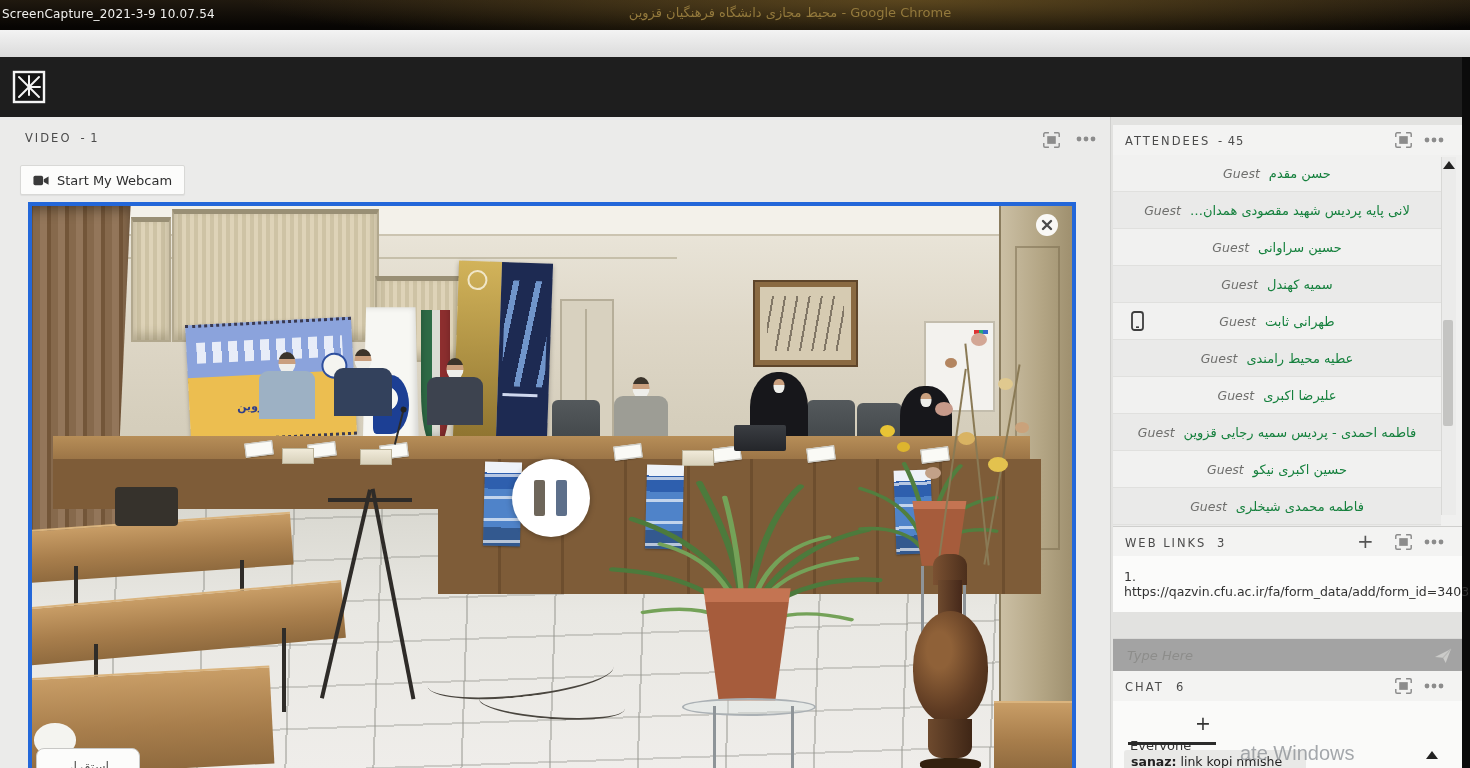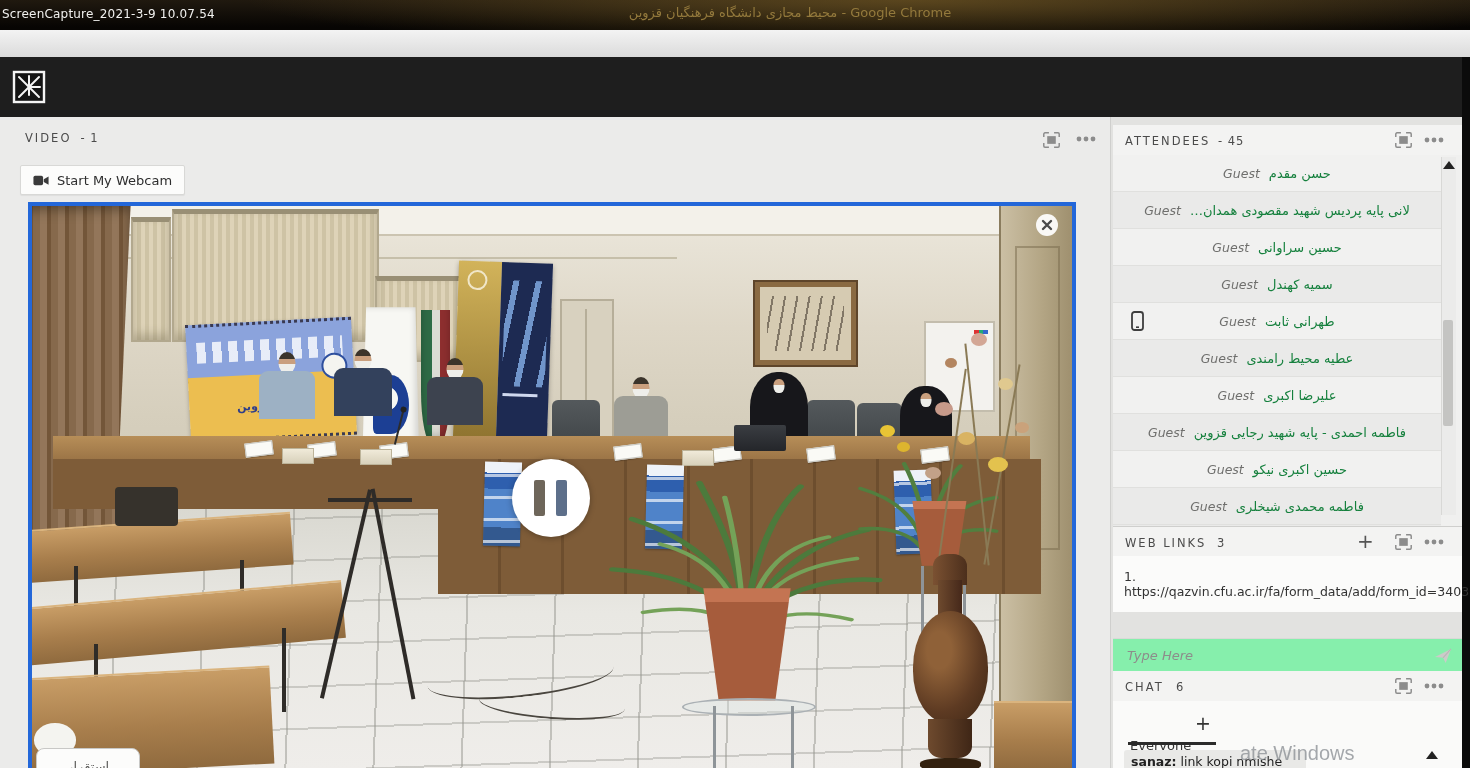--- a/index.html
+++ b/index.html
@@ -492,21 +492,21 @@
     </div>
     <div class="row">
         <span class="nm">عطیه محیط رامندی</span>
         <span class="rl">Guest</span>
       </div>
     <div class="row">
         <span class="nm">علیرضا اکبری</span>
         <span class="rl">Guest</span>
       </div>
     <div class="row">
-        <span class="nm">فاطمه احمدی - پایه شهید رجایی قزوین</span>
+        <span class="nm">فاطمه احمدی - پردیس سمیه رجایی قزوین</span>
         <span class="rl">Guest</span>
       </div>
     <div class="row">
         <span class="nm">حسین اکبری نیکو</span>
         <span class="rl">Guest</span>
       </div>
     <div class="row">
         <span class="nm">فاطمه محمدی شیخلری</span>
         <span class="rl">Guest</span>
       </div>
@@ -533,21 +533,21 @@
             <circle cx="10" cy="3" r="2.4"></circle>
             <circle cx="17" cy="3" r="2.4"></circle>
           </g>
         </svg>
       </span>
   </div>
   <div class="abs" style="left:1113px;top:556px;width:349px;height:56px;background:#fbfbfa;border-bottom:1px solid #e2e2e0;display:flex;align-items:center;">
     <span style="padding-left:11px;font-size:12.5px;color:#333;">1. https://qazvin.cfu.ac.ir/fa/form_data/add/form_id=3403</span>
   </div>
 
-  <div class="abs" style="left:1113px;top:638px;width:349px;height:33px;background:#86efac;border-top:1px solid #d9d9d7;border-bottom:1px solid #d9d9d7;display:flex;align-items:center;">
+  <div class="abs" style="left:1113px;top:638px;width:349px;height:33px;background:#a3a3a3;border-top:1px solid #d9d9d7;border-bottom:1px solid #d9d9d7;display:flex;align-items:center;">
     <input class="typehere" style="margin-left: 12px;" placeholder="Type Here">
     <span style="margin-left:auto;margin-right:10px;">
       <svg width="18" height="16" viewBox="0 0 20 18">
           <path d="M1 10 L19 1 13 17 10 11 z" fill="#cbcbc9"></path>
           <path d="M10 11 L19 1" stroke="#b8b8b6" stroke-width="1.2"></path>
         </svg>
     </span>
   </div>
 
   <div class="abs panel-head" style="left:1113px;top:671px;width:349px;height:30px;">

